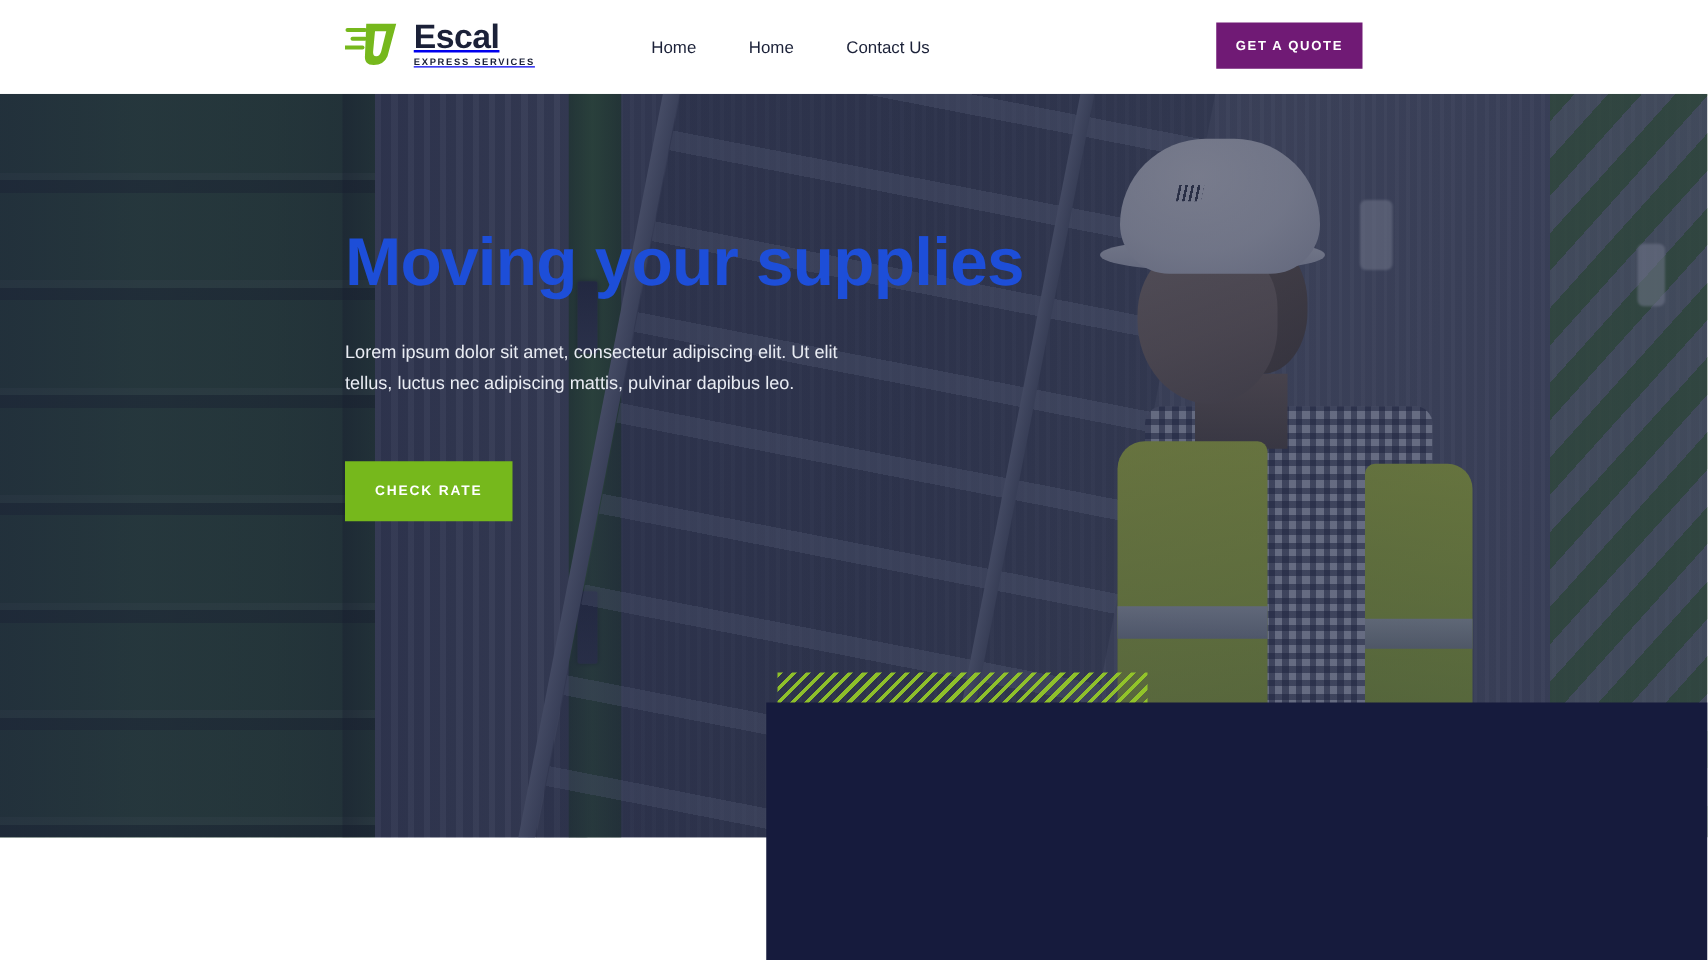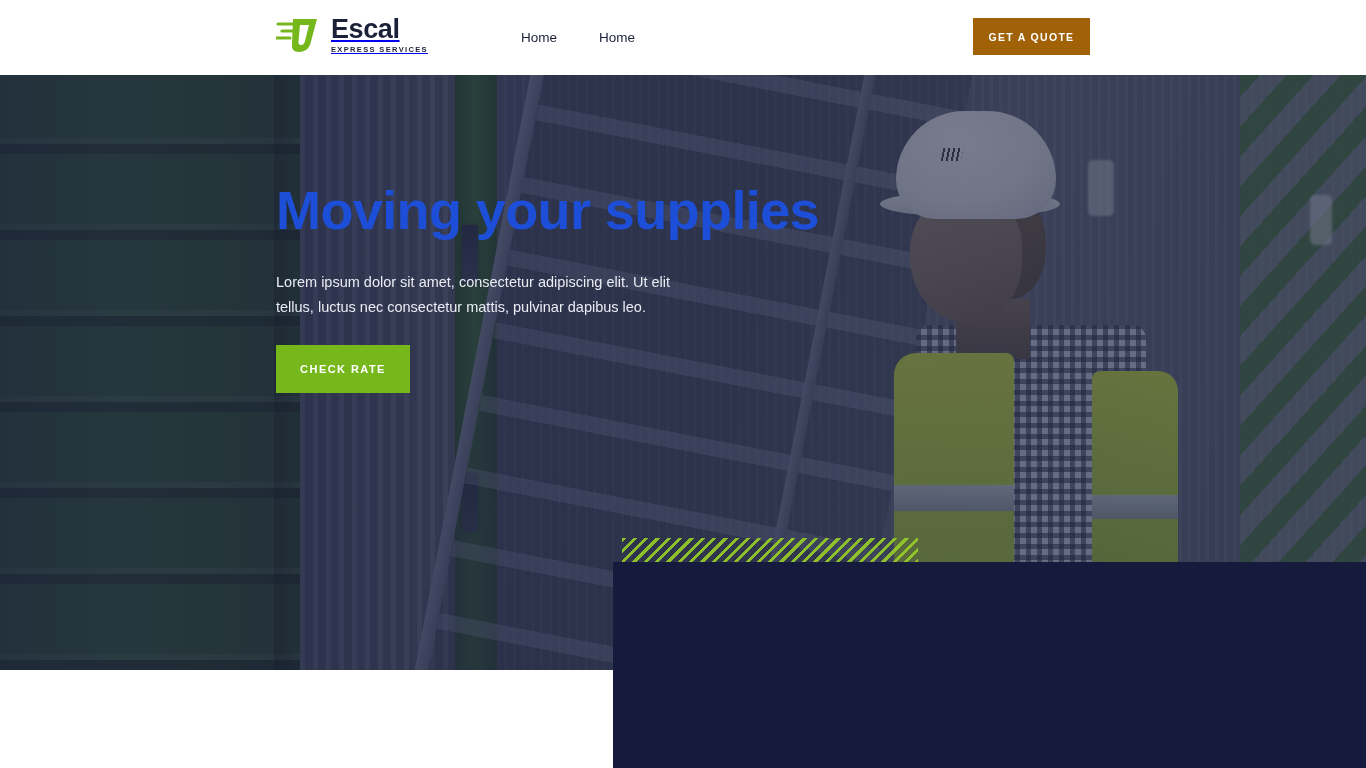--- a/index.html
+++ b/index.html
@@ -38,21 +38,21 @@
   }
   .nav a{
     font-size:13.5px; color:#1b2138; text-decoration:none;
     padding:0 21px; line-height:75px; display:block;
   }
   .nav a:first-child{ padding-left:11px; }
 
   .quote-btn{
     position:absolute; left:973px; top:18px;
     width:117px; height:37px;
-    background:#a16207; color:#ffffff;
+    background:#701a75; color:#ffffff;
     font-size:10.5px; font-weight:bold; letter-spacing:1.3px;
     display:flex; align-items:center; justify-content:center;
     border:none; cursor:pointer;
   }
 
   
   .hero{
     position:absolute; left:0; top:75px; width:1366px; height:595px;
     overflow:hidden; z-index:5;
   }
@@ -200,21 +200,21 @@
   .hero-content{ position:absolute; left:276px; top:100px; width:560px; z-index:12; }
   .hero-title{
     font-size:54px; line-height:1.32; font-weight:bold; color:#1d4ed8;
     letter-spacing:-0.6px;
   }
   .hero-sub{
     margin-top:24px; font-size:14.5px; line-height:1.72;
     color:#e9ecf3; max-width:432px;
   }
   .check-btn{
-    margin-top:25px; width:134px; height:48px; background:#76b81c;
+    margin-top:49px; width:134px; height:48px; background:#76b81c;
     color:#ffffff; font-size:11px; font-weight:bold; letter-spacing:1.45px;
     display:flex; align-items:center; justify-content:center;
     border:none; cursor:pointer;
   }
 
   
   .hatch{
     position:absolute; left:622px; top:538px; width:296px; height:25px; z-index:20;
     background:repeating-linear-gradient(-45deg,
       rgba(150,203,40,0.92) 0px, rgba(150,203,40,0.92) 3px,
@@ -260,20 +260,21 @@
       </span>
       <span class="brand-text">
         <span class="brand-name">Escal</span>
         <span class="brand-tag">EXPRESS SERVICES</span>
       </span>
     </a>
 
     <nav class="nav">
       <a href="#">Home</a>
       <a href="#">Home</a>
+      <a href="#">Contact Us</a>
     </nav>
 
     <button class="quote-btn">GET A QUOTE</button>
   </div>
 
   <div class="hero">
 
     <div class="hero-photo">
       <div class="ph-base"></div>
       <div class="ph-gray-mid"></div>
@@ -306,21 +307,21 @@
 
       <div class="hero-overlay"></div>
     </div>
 
     <div class="hero-content">
       <h1 class="hero-title">
         <span>Moving your supplies</span><br>
       </h1>
       <p class="hero-sub">
         <span>Lorem ipsum dolor sit amet, consectetur adipiscing elit. Ut elit tellus,</span>
-        <span>luctus nec consectetur mattis, pulvinar dapibus leo.</span>
+        <span>luctus nec adipiscing mattis, pulvinar dapibus leo.</span>
       </p>
       <button class="check-btn">CHECK RATE</button>
     </div>
   </div>
 
   <div class="hatch"></div>
 
   <div class="services"></div>
 
   <div class="svc svc-1">

